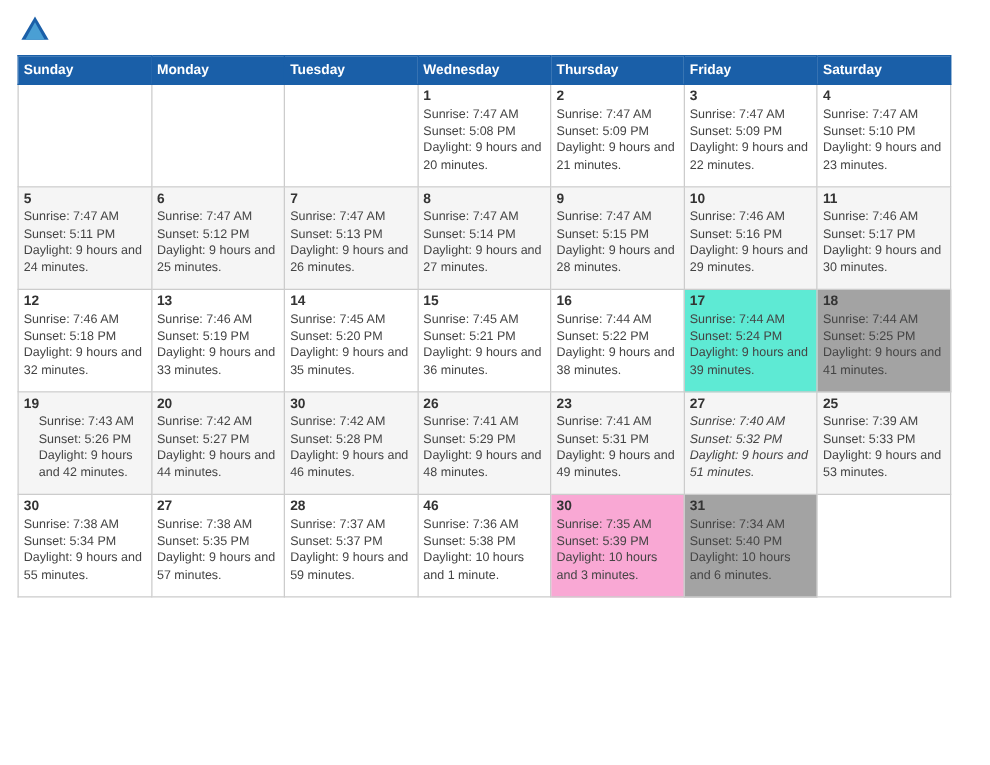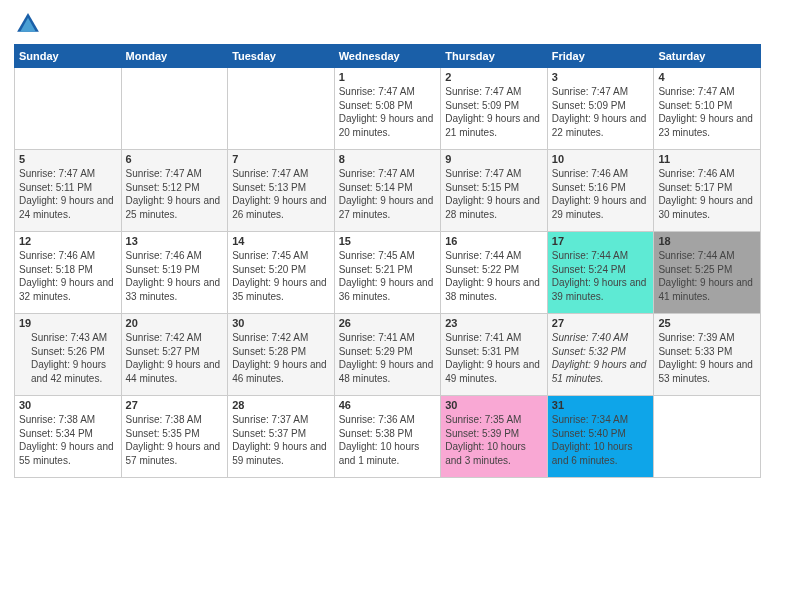--- a/index.html
+++ b/index.html
@@ -312,21 +312,21 @@
             <div class="day-info" style="white-space: pre-line;">Sunrise: 7:36 AM
 Sunset: 5:38 PM
 Daylight: 10 hours and 1 minute.</div>
           </td>
           <td style="background: #f9a8d4;">
             <span class="day-number">30</span>
             <div class="day-info" style="white-space: pre-line;">Sunrise: 7:35 AM
 Sunset: 5:39 PM
 Daylight: 10 hours and 3 minutes.</div>
           </td>
-          <td style="background: #0ea5e9;">
+          <td style="background: #a3a3a3;">
             <span class="day-number">31</span>
             <div class="day-info" style="white-space: pre-line;">Sunrise: 7:34 AM
 Sunset: 5:40 PM
 Daylight: 10 hours and 6 minutes.</div>
           </td>
           <td class="empty" style="background: rgb(255, 255, 255);"></td>
         </tr>
       </tbody>
   </table>
 </div>

